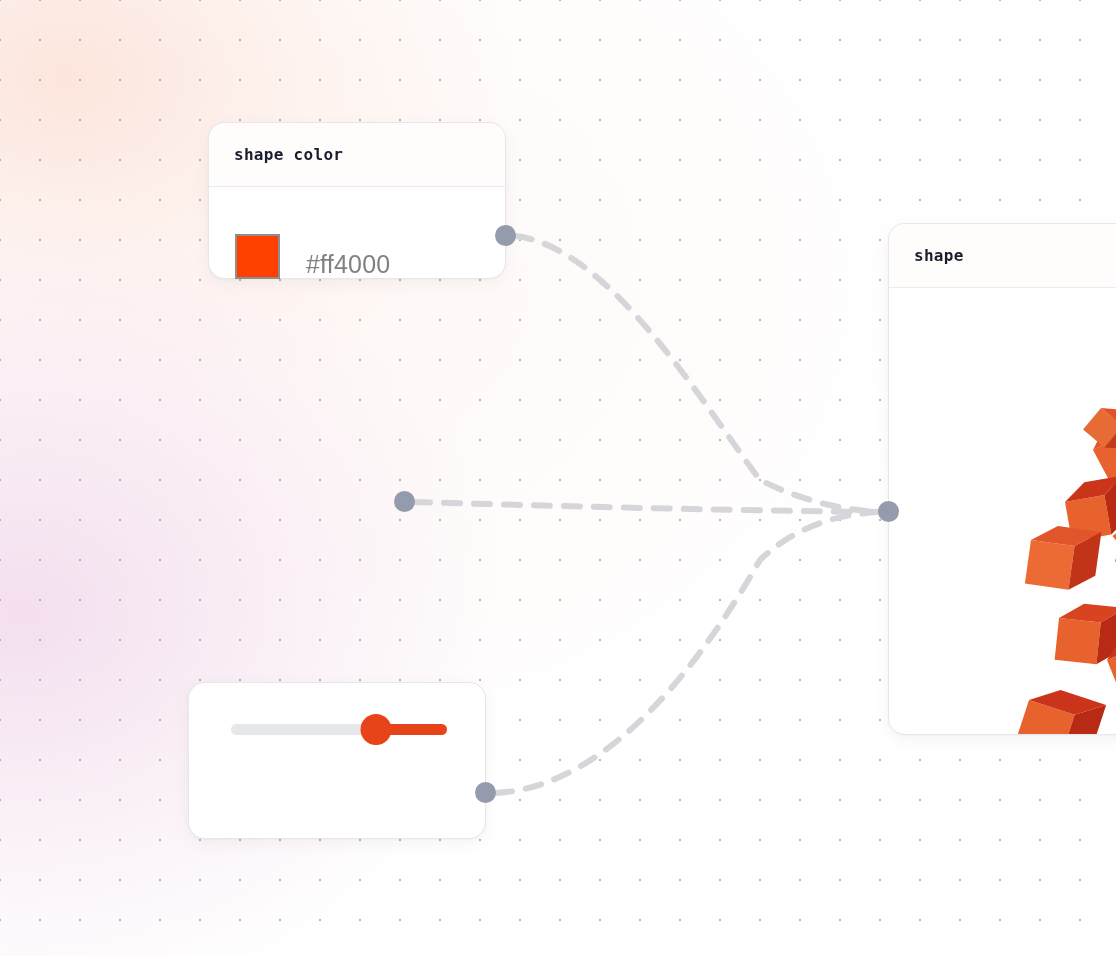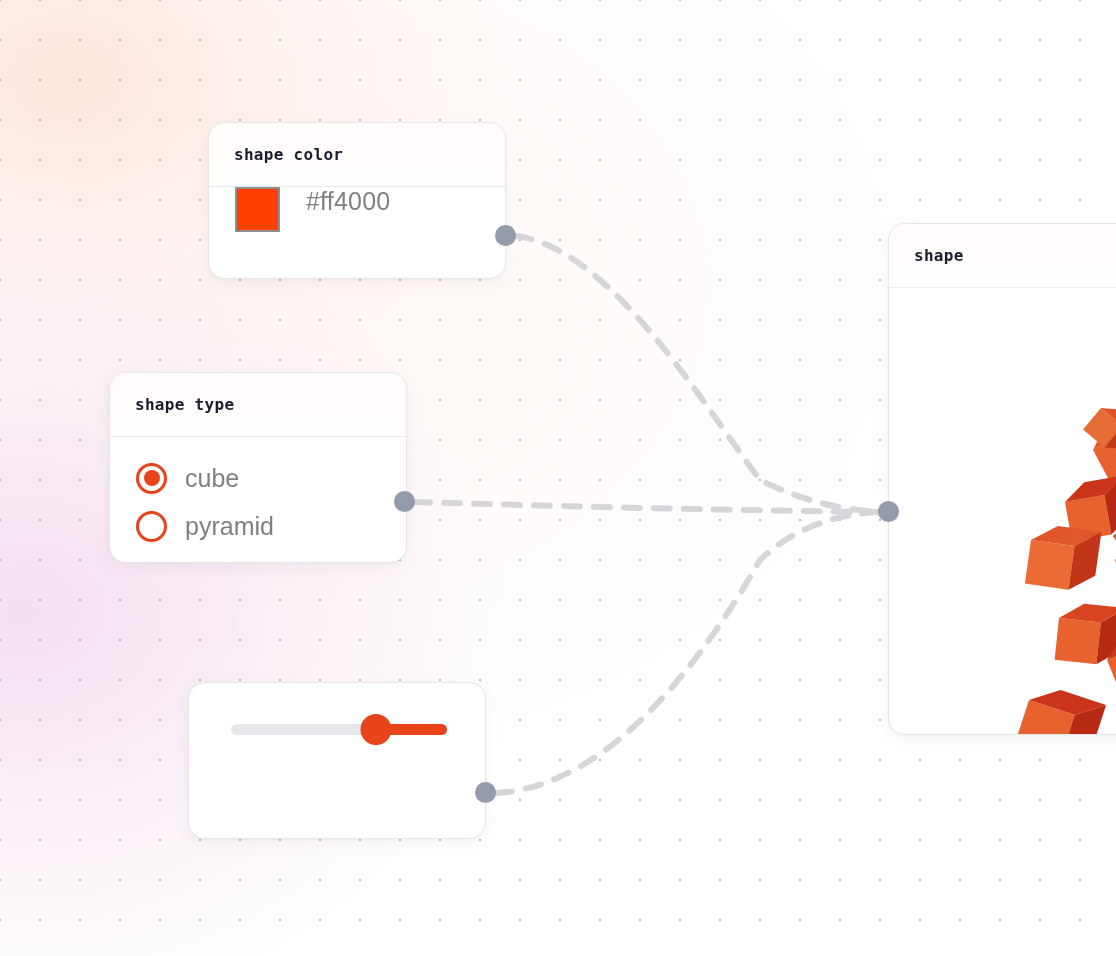--- a/index.html
+++ b/index.html
@@ -87,21 +87,21 @@
     border-radius: 50%;
     background: #949bad;
     z-index: 6;
   }
 
   
   #node-shape-color { left: 208px; top: 122px; width: 298px; height: 157px; }
   #node-shape-color .node-body {
     height: 92px;
     display: flex;
-    align-items: flex-start;
+    align-items: flex-end;
     padding-left: 26px;
   }
   .swatch {
     width: 45px;
     height: 45px;
     background: #e8512a;
     border: 2px solid #8e8e8e;
     box-sizing: border-box;
     flex: 0 0 auto;
   }
@@ -214,39 +214,20 @@
     <div class="node-header">
       <span class="node-title">shape color</span>
     </div>
     <div class="node-body">
       <div class="swatch" style="background: rgb(255, 64, 0);"></div>
       <span class="hex-value">#ff4000</span>
     </div>
   </div>
   <div class="port" style="left: 495px; top: 225px; background: rgb(148, 155, 173);"></div>
 
-  <div class="node" id="node-shape-type">
-    <div class="node-header">
-      <span class="node-title">shape type</span>
-    </div>
-    <div class="node-body">
-      <div class="radio-row">
-        <span class="radio" style="border-color: rgb(232, 68, 26);">
-          <span class="dot" style="background: rgb(232, 68, 26);"></span>
-        </span>
-        <span class="radio-label">cube</span>
-      </div>
-      <div class="radio-row">
-        <span class="radio off" style="border-color: rgb(232, 68, 26);">
-          
-        </span>
-        <span class="radio-label">pyramid</span>
-      </div>
-    </div>
-  </div>
   <div class="port" style="left: 394px; top: 491px; background: rgb(148, 155, 173);"></div>
 
   <div class="node" id="node-zoom-level">
     <div class="node-body">
       <div class="slider">
         <div class="slider-track" style="background: rgb(230, 231, 234);"></div>
         <div class="slider-fill" id="slider-fill" style="left: 144.72px; width: 71.28px; background: rgb(232, 68, 26);"></div>
         <div class="slider-thumb" id="slider-thumb" style="left: 144.72px; background: rgb(232, 68, 26);"></div>
       </div>
     </div>

